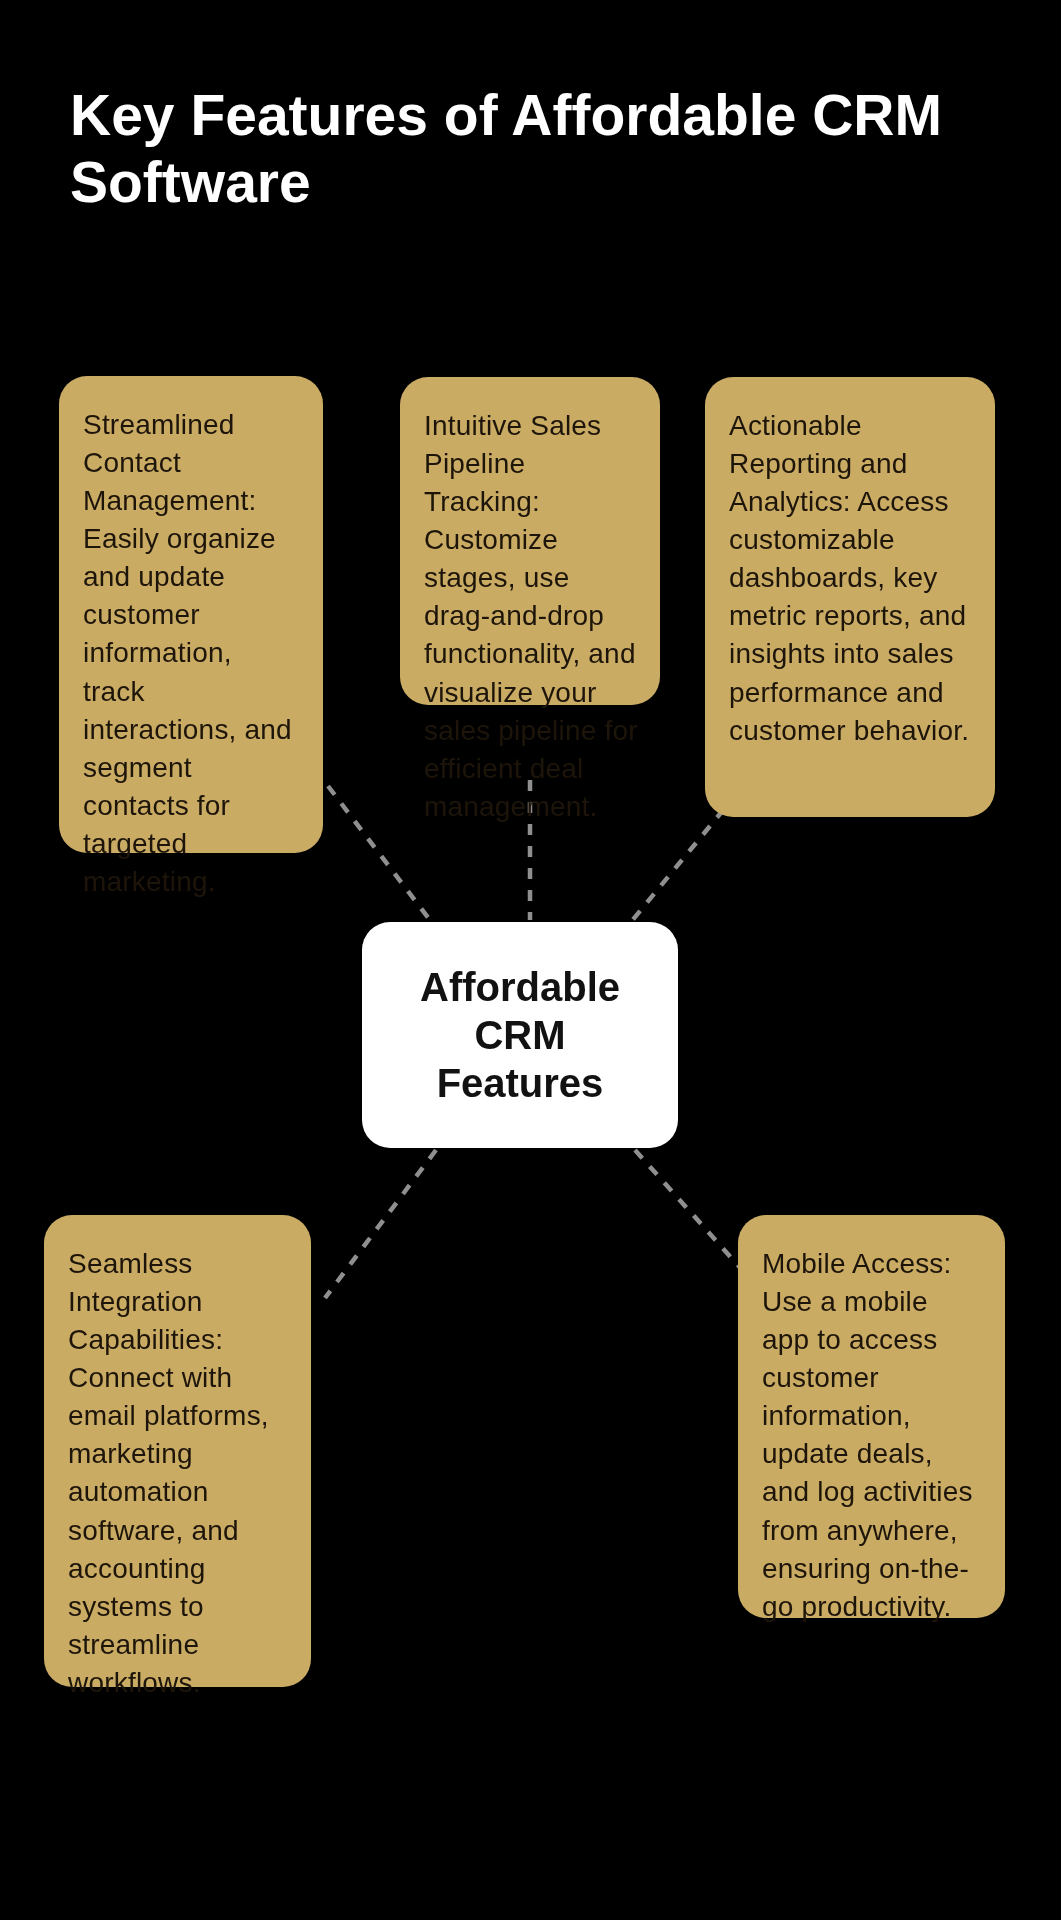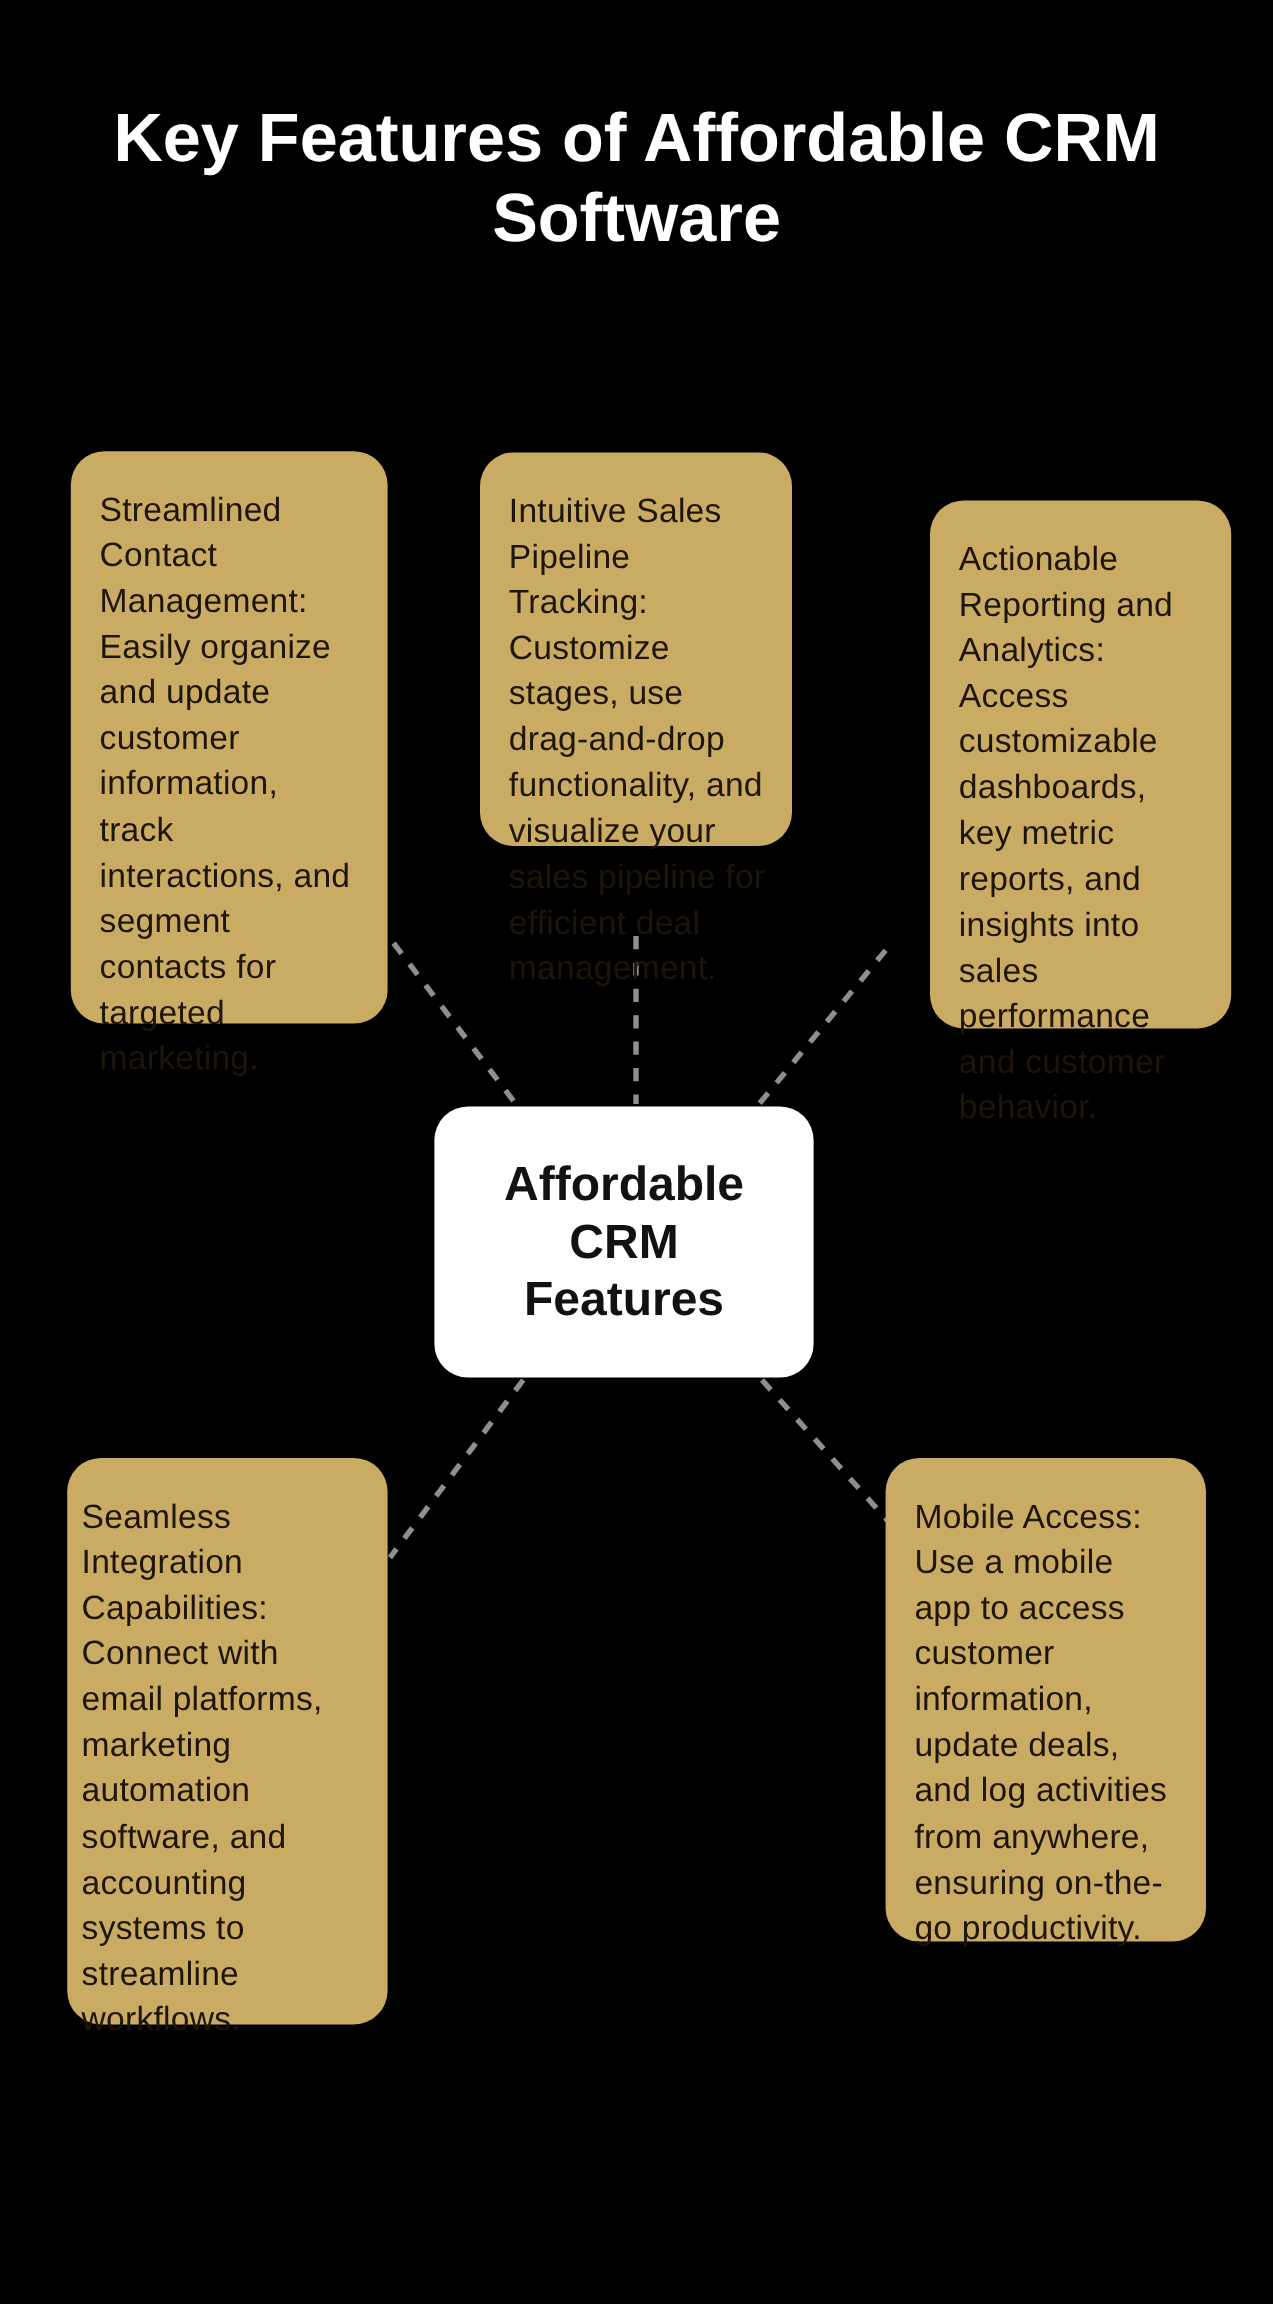--- a/index.html
+++ b/index.html
@@ -26,21 +26,20 @@
     width: 1061px;
     height: 1920px;
     background: var(--background);
   }
   .title {
     position: absolute;
     top: 82px;
     left: 0;
     width: 1061px;
     padding: 0 70px;
-    text-align: center;
     color: var(--title-text);
     font-size: 57px;
     font-weight: 700;
     line-height: 1.17;
     letter-spacing: 0px;
   }
   .connectors {
     position: absolute;
     top: 0;
     left: 0;
@@ -58,22 +57,22 @@
     background: var(--node-fill);
     color: var(--node-text);
     border-radius: 28px;
     padding: 30px 22px 24px 24px;
     font-size: 28px;
     line-height: 1.36;
     letter-spacing: 0.2px;
   }
   .node-tl { left: 59px;  top: 376px;  width: 264px; height: 477px; }
   .node-tm { left: 400px; top: 377px;  width: 260px; height: 328px; }
-  .node-tr { left: 775px; top: 377px;  width: 251px; height: 440px; margin-top: 40px; }
-  .node-bl { left: 56px;  top: 1215px; width: 267px; height: 472px; padding-left: 12px; }
+  .node-tr { left: 705px; top: 377px;  width: 290px; height: 440px; }
+  .node-bl { left: 44px;  top: 1215px; width: 267px; height: 472px; }
   .node-br { left: 738px; top: 1215px; width: 267px; height: 403px; }
   .center-node {
     position: absolute;
     left: 362px;
     top: 922px;
     width: 316px;
     height: 226px;
     background: var(--center-fill);
     color: var(--center-text);
     border-radius: 28px;

